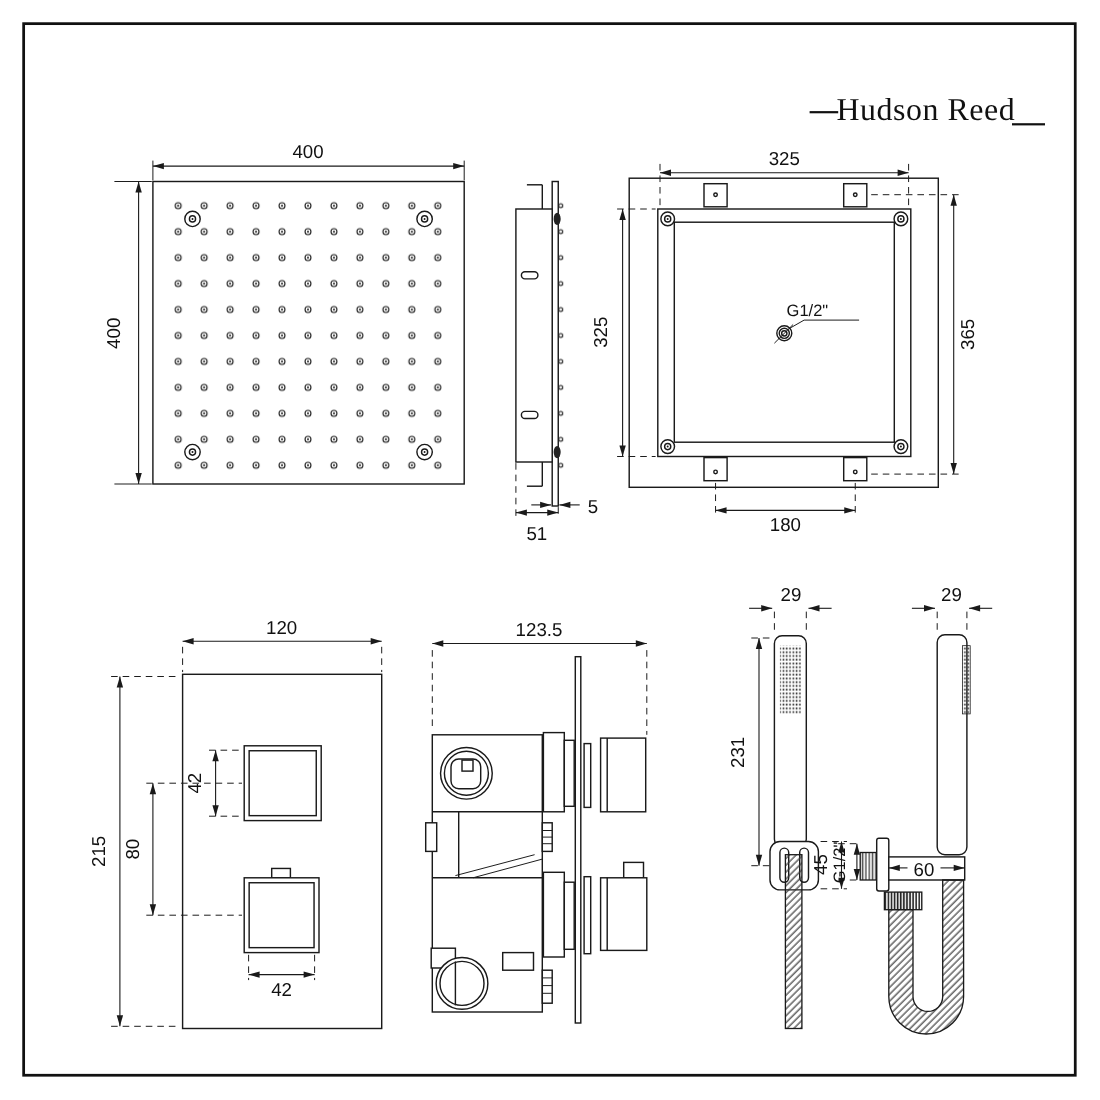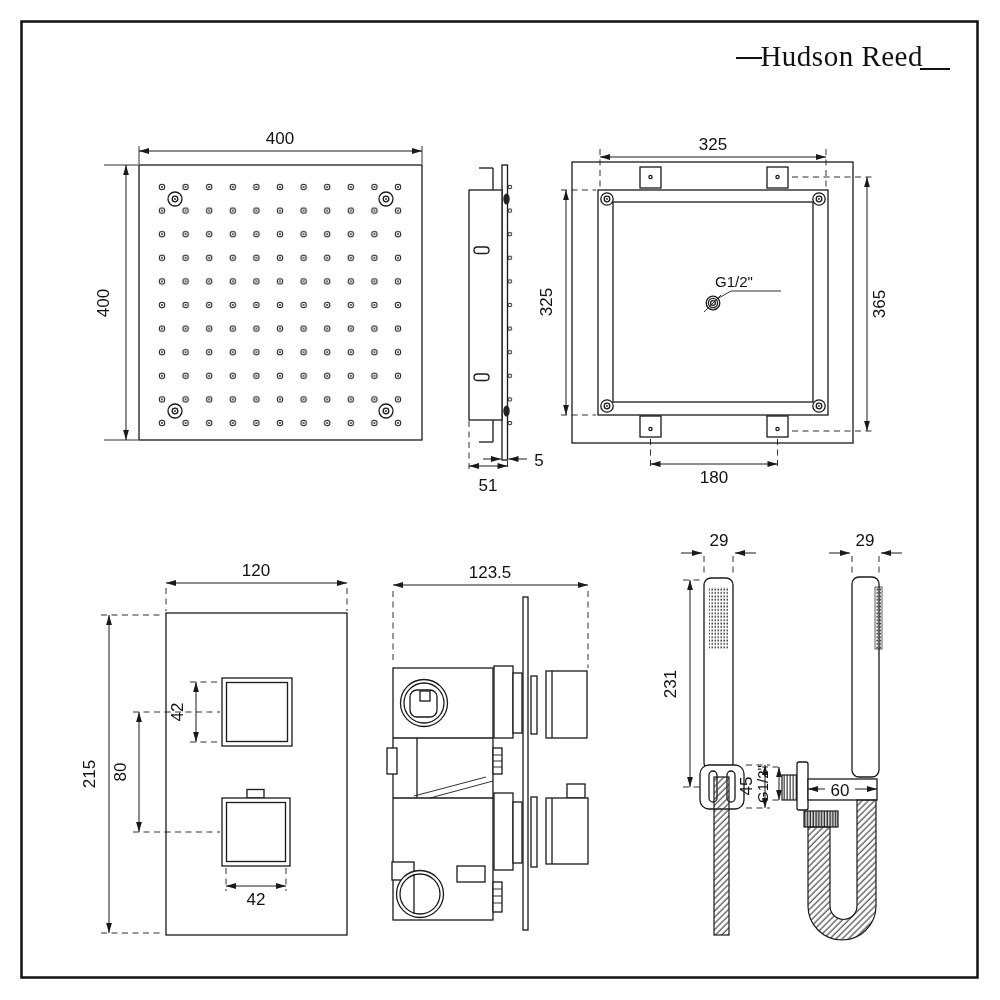--- a/index.html
+++ b/index.html
@@ -1,20 +1,20 @@
 <!DOCTYPE html>
 <html><head>
 <meta charset="utf-8">
 <style>
   html,body{margin:0;padding:0;background:#fff;}
   body{width:1000px;height:1000px;position:relative;font-family:"Liberation Sans",sans-serif;overflow:hidden;}
   .sheet{position:absolute;inset:0;}
   svg{position:absolute;left:0;top:0;}
   .logo{position:absolute;top:42px;right:50px;display:flex;align-items:flex-end;color:#111;}
-  .logo-text{font-family:"Liberation Serif",serif;font-size:29px;line-height:1;color:#111;letter-spacing:.5px;padding:0 1px;}
+  .logo-text{font-family:"Liberation Serif",serif;font-size:29px;line-height:1;color:#111;letter-spacing:.5px;padding:0 1px;margin-top:44px;}
   .logo-line-l{display:block;width:26px;height:2.2px;background:#111;margin-bottom:12px;margin-right:-3px;}
   .logo-line-r{display:block;width:30px;height:2.2px;background:#111;margin-bottom:1px;margin-left:-4px;}
   .ol{fill:#fff;stroke:#1a1a1a;stroke-width:1.3;}
   .ln{fill:none;stroke:#1a1a1a;stroke-width:1.3;}
   .dim{fill:none;stroke:#1a1a1a;stroke-width:1;}
   .ext{fill:none;stroke:#1a1a1a;stroke-width:.9;stroke-dasharray:6 4.5;}
   .sld{fill:none;stroke:#1a1a1a;stroke-width:.9;}
   .dtx{font-family:"Liberation Sans",sans-serif;font-size:17px;fill:#111;text-anchor:middle;}
   .dts{font-size:15px;}
   .blob{fill:#222;stroke:none;}

